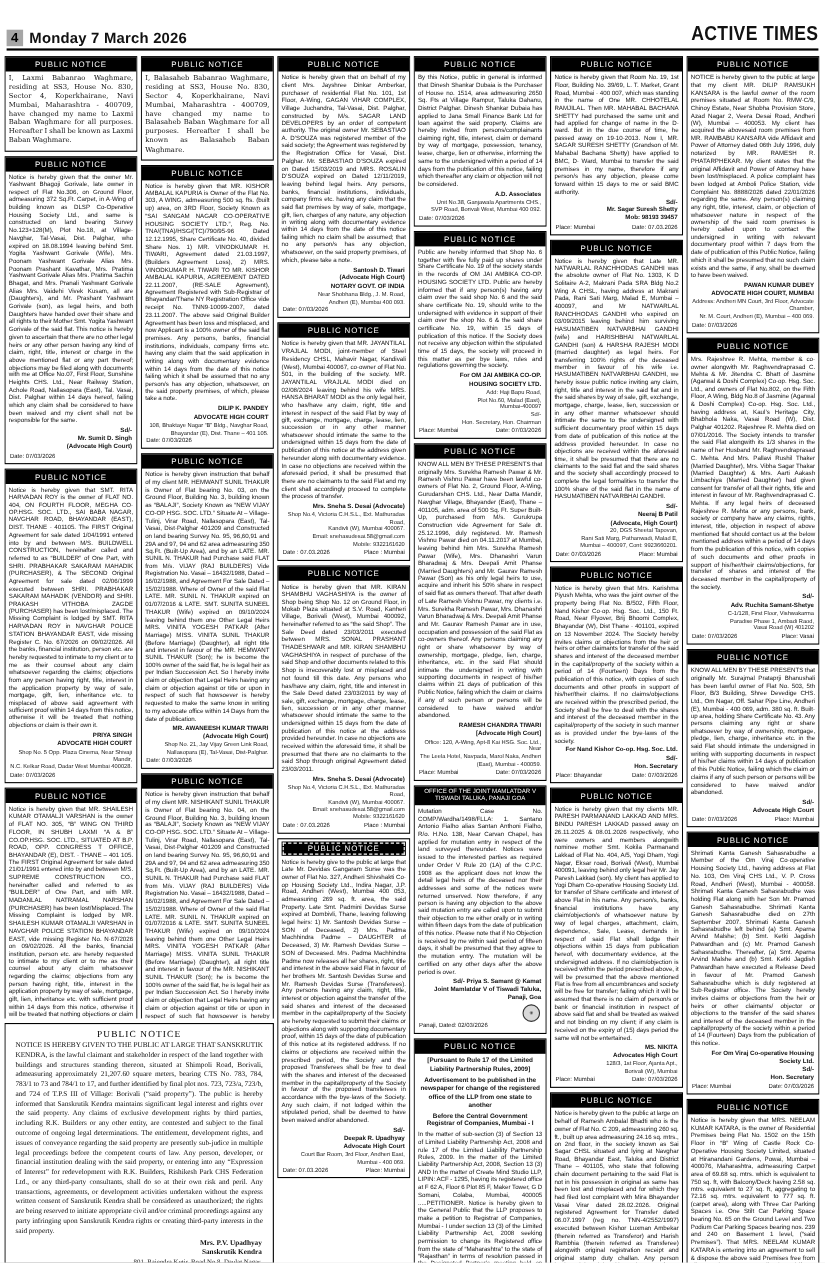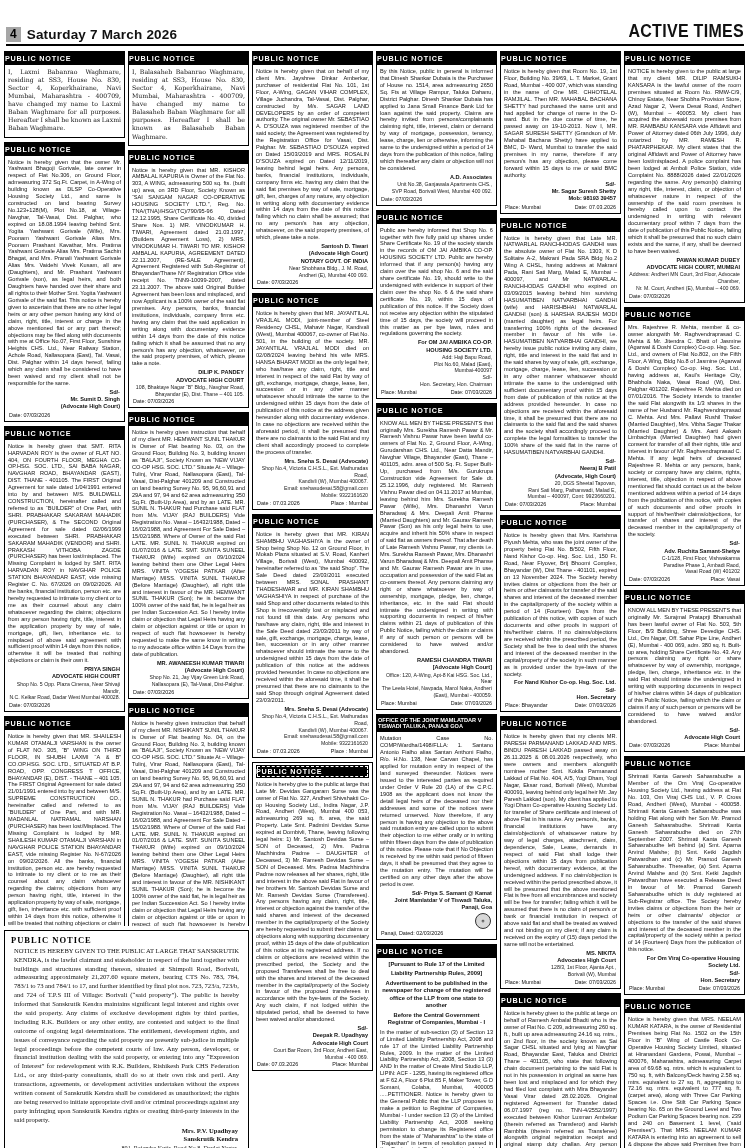--- a/index.html
+++ b/index.html
@@ -14,21 +14,21 @@
   #hdr-date{font-weight:bold;font-size:13.5px;letter-spacing:0.2px;}
   #masthead{font-weight:bold;font-size:16px;letter-spacing:0.3px;
             font-family:"Liberation Sans",sans-serif;transform:scaleY(1.15);transform-origin:bottom;}
   
   #grid{display:flex;gap:3px;margin:5px 4px 0 4px;height:1098px;overflow:hidden;}
   .col{width:121px;flex:0 0 121px;display:flex;flex-direction:column;gap:4px;overflow:hidden;}
   #left-group{width:245px;flex:0 0 245px;display:flex;flex-direction:column;gap:4px;}
   #left-pair{display:flex;gap:3px;height:878px;overflow:hidden;}
   
   .notice{border:1px solid #000;background:#fff;padding:0 0 3px 0;flex-shrink:0;}
-  .nh{font-weight:bold;text-align:left;}
+  .nh{font-weight:normal;text-align:center;}
   .nh-bar{background:#000;color:#fff;font-size:7.2px;letter-spacing:0.8px;padding:2px 0;margin:0 0 2px 0;}
   .nh-plain{color:#000;font-size:7.8px;letter-spacing:1px;padding:2px 0 1px 0;
             font-family:"Liberation Serif",serif;}
   .nh-fancy{background:#000;color:#fff;font-size:7.2px;letter-spacing:0.8px;padding:2px 0;margin:2px 3px;
             outline:1px dashed #fff;outline-offset:-2px;}
   .nh-bar2{background:#000;color:#fff;font-size:5.6px;line-height:1.25;padding:2px 1px;margin:0 0 2px 0;}
   .nbody{font-size:5.6px;line-height:1.24;text-align:justify;padding:1px 3px;word-spacing:-0.2px;}
   .serif .nbody{font-family:"DejaVu Serif",serif;font-size:6.2px;line-height:1.3;}
   .lead{font-weight:bold;text-align:center;font-size:5.8px;line-height:1.3;padding:1px 3px;}
   .sig{font-size:5.6px;font-weight:bold;text-align:right;padding:1px 4px 0 4px;line-height:1.3;}
@@ -44,21 +44,21 @@
   #wide-box .sig{font-size:6.6px;font-family:"Liberation Serif",serif;}
   #wide-box .addr{font-size:6.2px;font-family:"Liberation Serif",serif;}
 </style>
 </head>
 <body>
 
 <div id="sheet">
   <div id="hdr">
     <div id="hdr-left">
       <span id="page-badge">4</span>
-      <span id="hdr-date">Saturday 7 March 2026</span>
+      <span id="hdr-date">Monday 7 March 2026</span>
     </div>
     <span id="masthead">ACTIVE TIMES</span>
   </div>
 
   <div id="grid">
     <div id="left-group">
       <div id="left-pair">
         <div class="col" id="col1">
             <div class="notice serif">
               <div class="nh nh-bar">PUBLIC NOTICE</div>

